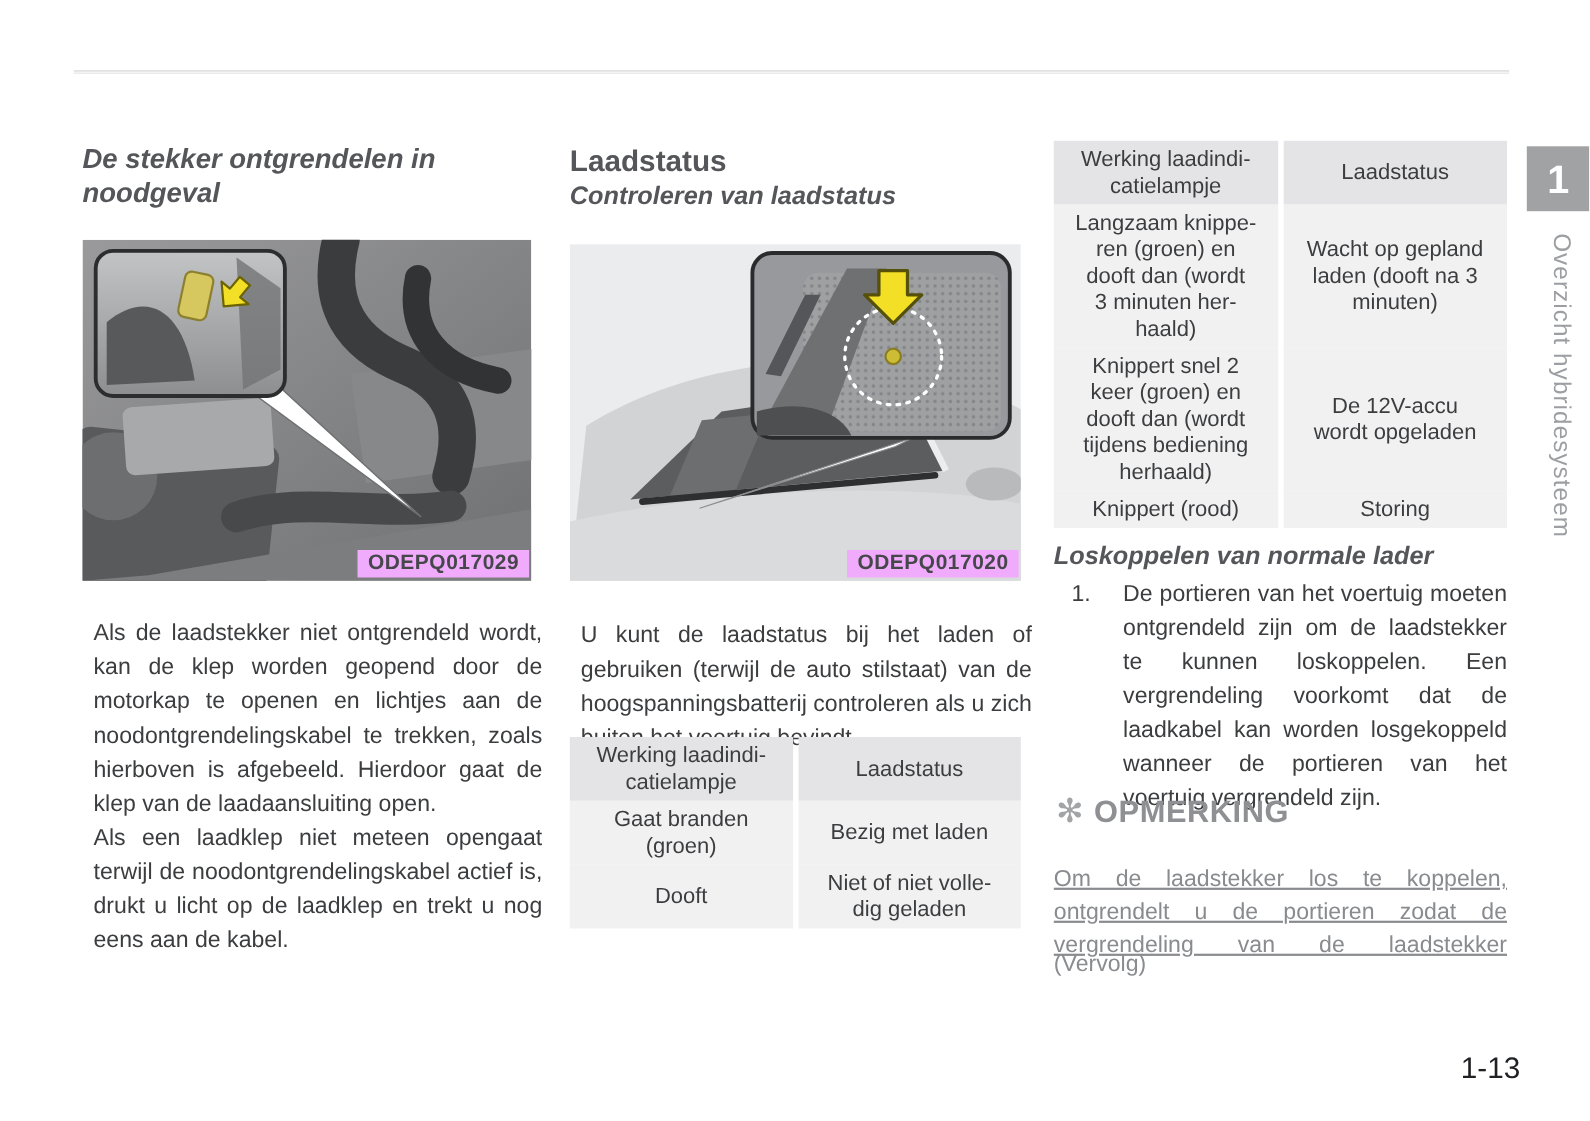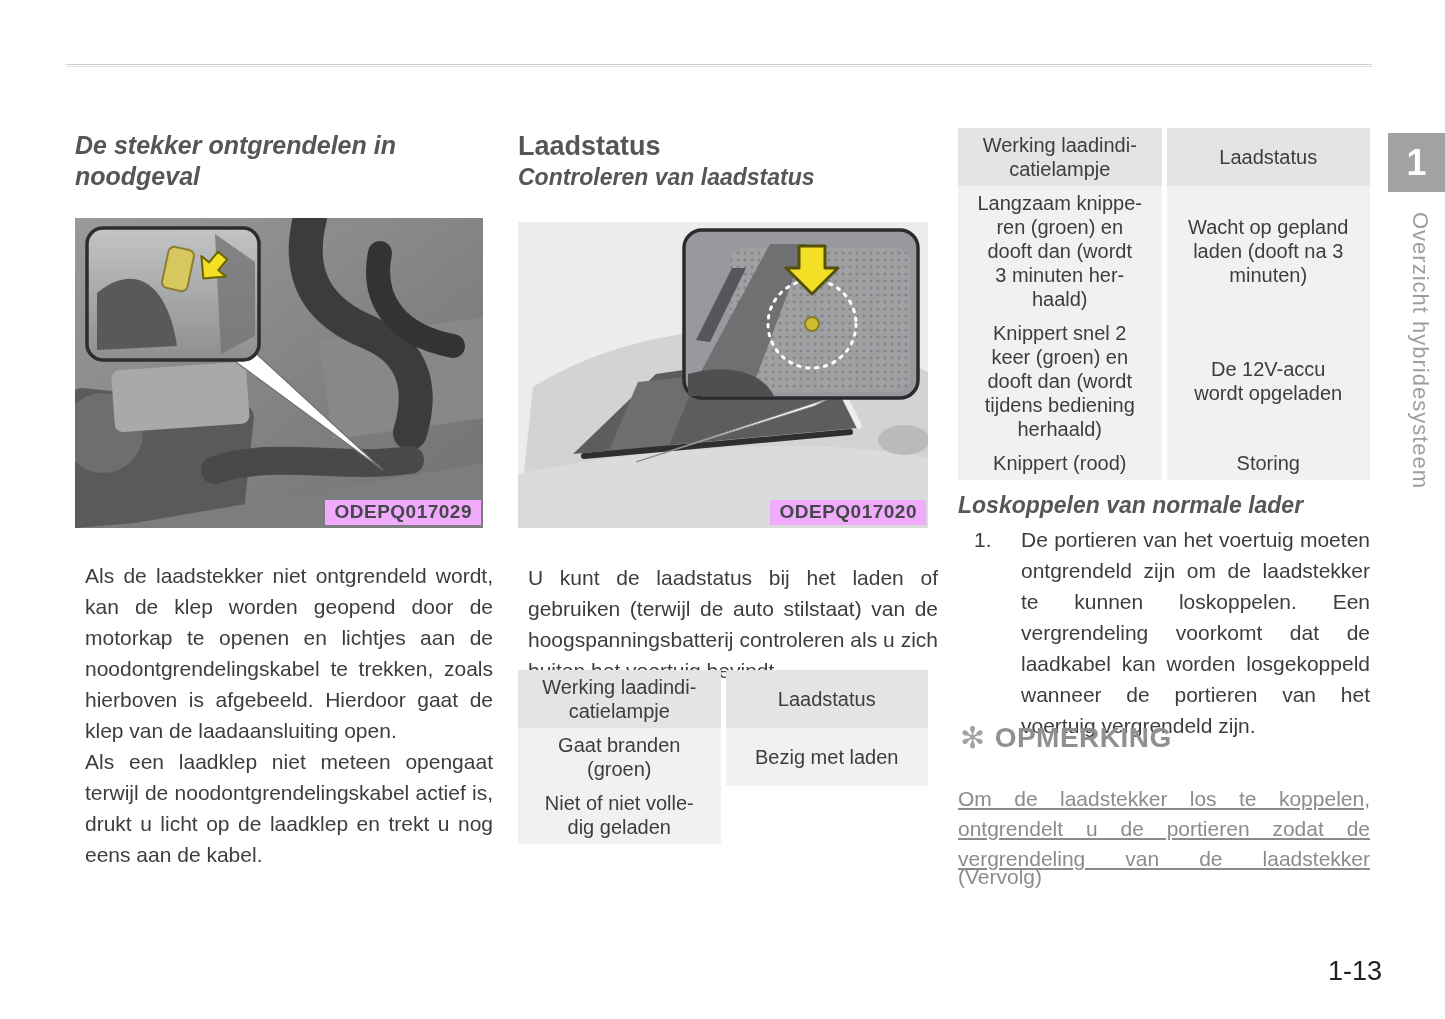--- a/index.html
+++ b/index.html
@@ -147,20 +147,21 @@
       <p>U kunt de laadstatus bij het laden of gebruiken (terwijl de auto stilstaat) van de hoogspanningsbatterij controleren als u zich buiten het voertuig bevindt.</p>
     </div>
 
     <div class="data-table">
       <div class="cell hdr">Werking laadindi-
 catielampje</div>
       <div class="cell hdr">Laadstatus</div>
       <div class="cell">Gaat branden
 (groen)</div>
       <div class="cell">Bezig met laden</div>
+      <div class="cell">Dooft</div>
       <div class="cell">Niet of niet volle-
 dig geladen</div>
     </div>
   </div>
 
   <div class="col" id="col3">
     <div class="data-table">
       <div class="cell hdr">Werking laadindi-
 catielampje</div>
       <div class="cell hdr">Laadstatus</div>

